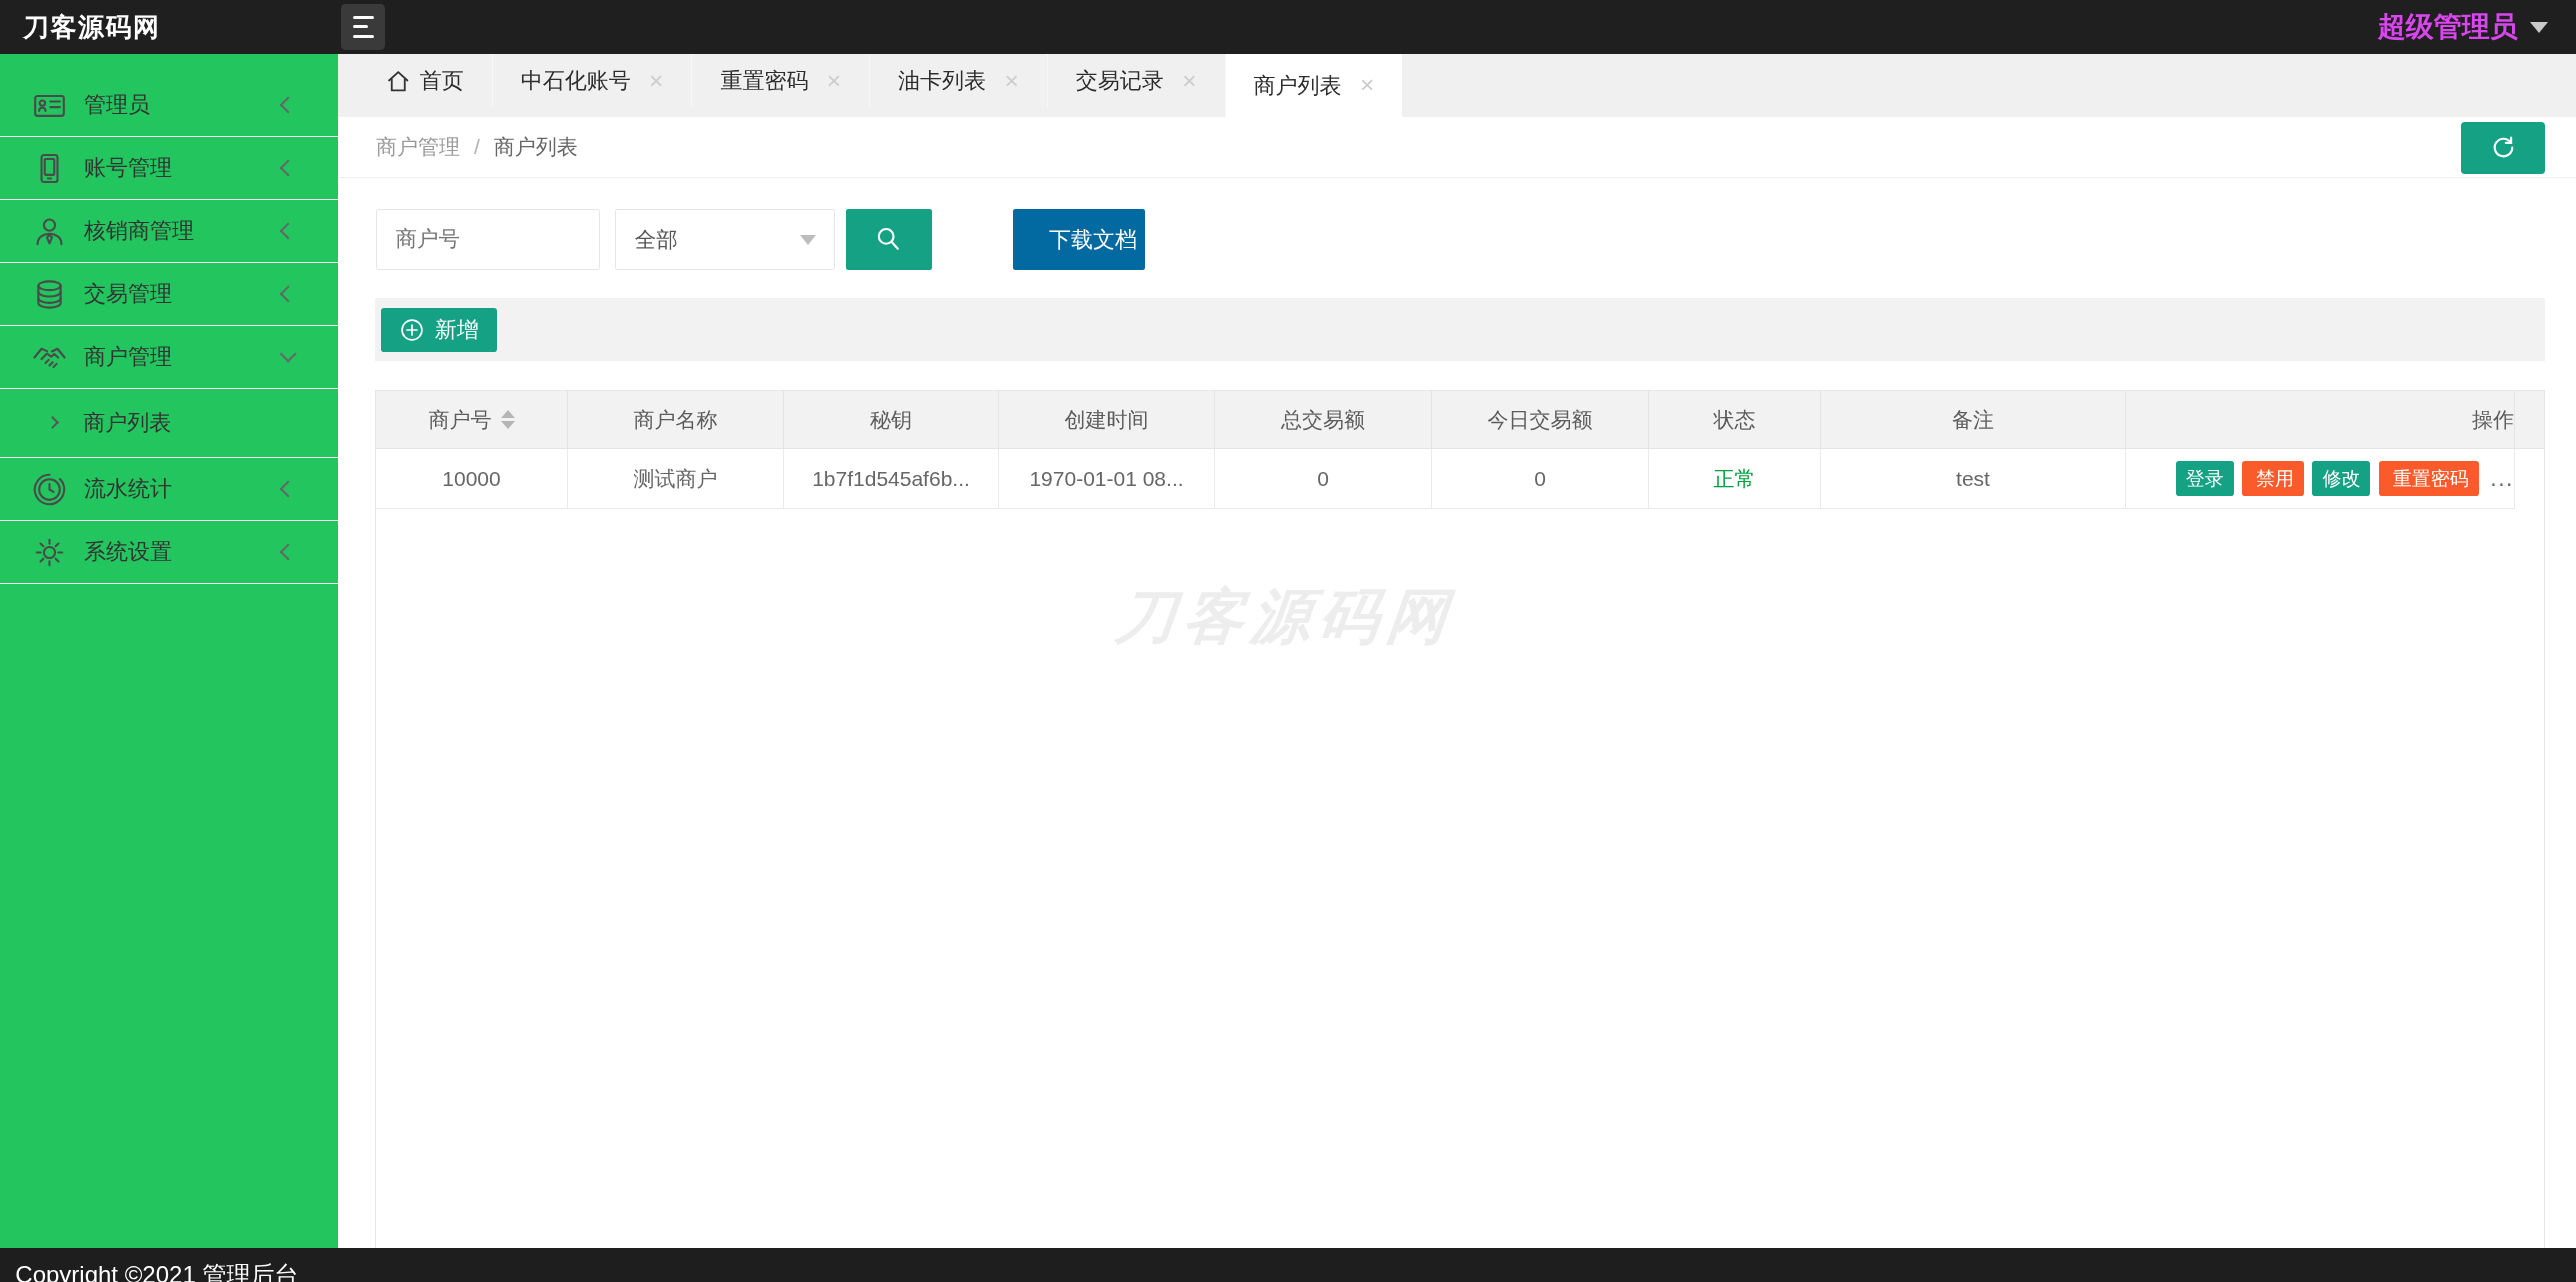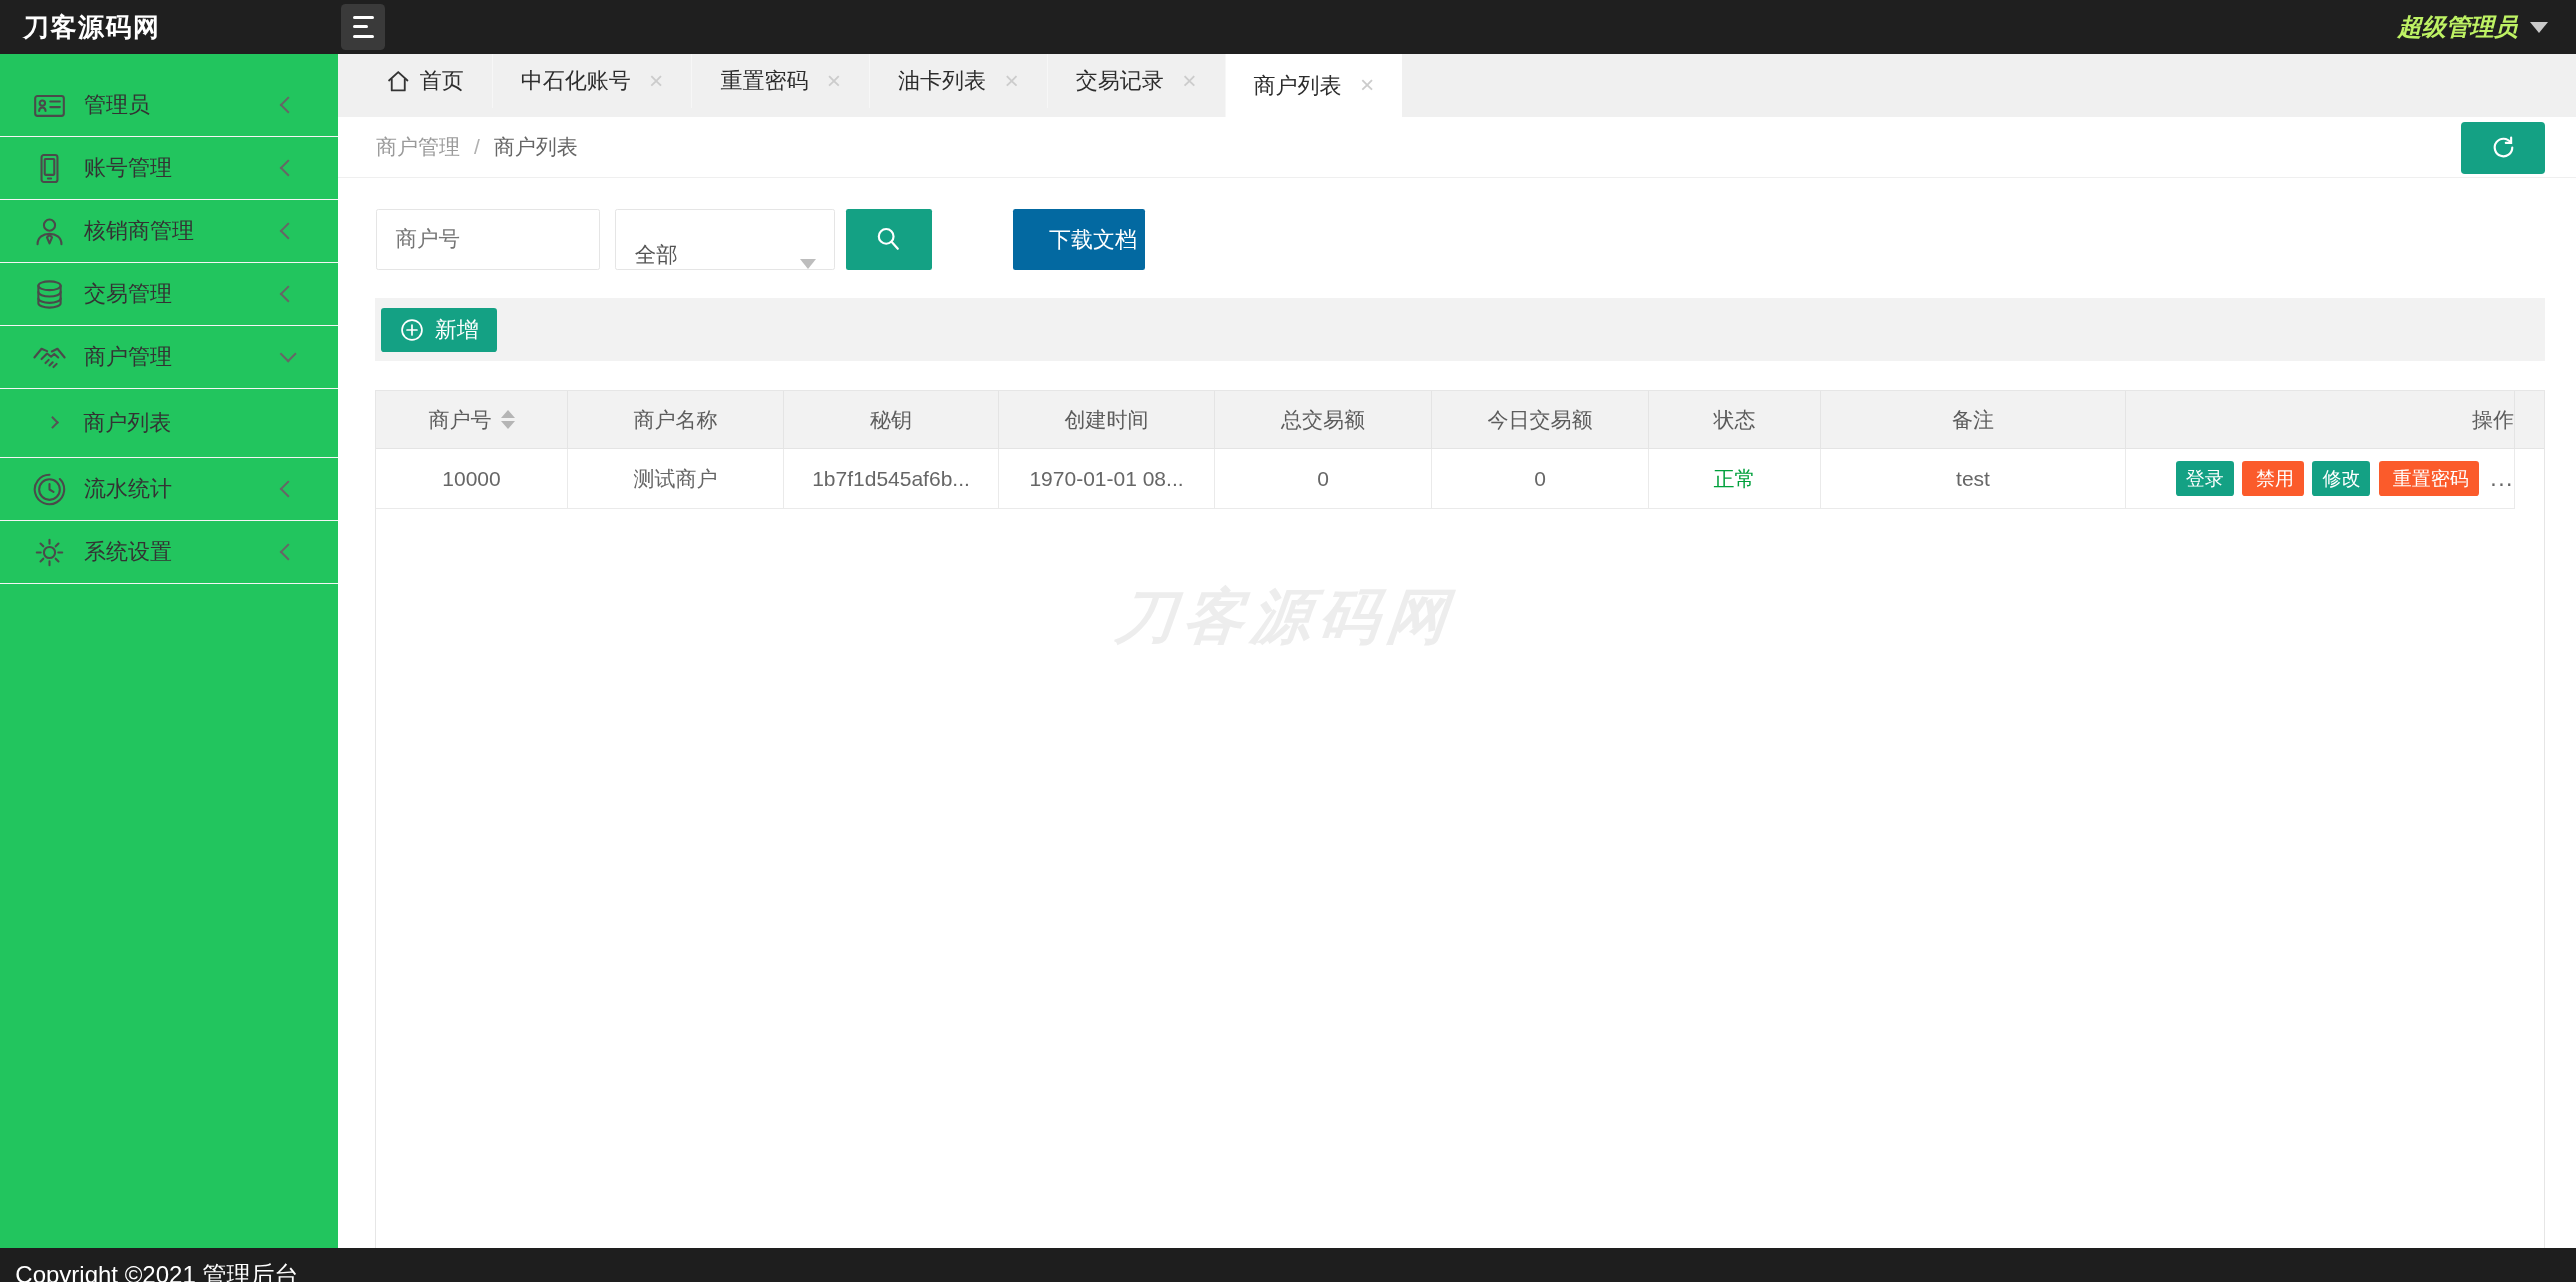--- a/index.html
+++ b/index.html
@@ -15,21 +15,21 @@
     background:#1f1f1f; display:flex; align-items:center; z-index:20; }
   .app-title { margin-left:23px; font-size:26px; font-weight:bold; color:#fff; letter-spacing:1.5px; }
   .hamburger { position:absolute; left:341px; top:3.8px; width:44px; height:46px;
     background:#3a3a3a; border-radius:4.6px; display:flex; flex-direction:column;
     justify-content:center; align-items:flex-start; padding-left:11.5px; cursor:pointer; }
   .hamburger i { display:block; height:3.1px; background:#fff; border-radius:1.5px; margin:3.1px 0; }
   .hamburger i:nth-child(1){ width:21.5px; }
   .hamburger i:nth-child(2){ width:15.3px; }
   .hamburger i:nth-child(3){ width:21.5px; }
   .topbar-user { margin-left:auto; margin-right:28px; display:flex; align-items:center; cursor:pointer; }
-  .topbar-user span { color:#bef264; font-size:24px; font-weight:bold;font-style:italic; }
+  .topbar-user span { color:#d946ef; font-size:28px; font-weight:bold; }
   .caret-down { width:0; height:0; border-left:9.2px solid transparent; border-right:9.2px solid transparent;
     border-top:11.5px solid #c9c9c9; margin-left:12.3px; }
 
   
   .sidebar { position:absolute; top:54px; left:0; width:338px; bottom:35px;
     background:#22c55e; padding-top:20px; z-index:5; }
   .side-item { height:63px; display:flex; align-items:center; padding-left:32px;
     position:relative; border-bottom:0.8px solid #f5f5f5; cursor:pointer; }
   .side-item .micon { width:35px; height:35px; margin-right:17px; flex:0 0 35px;
     display:flex; align-items:center; justify-content:center; }
@@ -65,21 +65,21 @@
   .crumb-cur { font-size:21px; color:#666; }
   .refresh-btn { position:absolute; right:31px; top:4.6px; width:84px; height:52px;
     background:#14a184; border-radius:3.8px; display:flex; align-items:center; justify-content:center; cursor:pointer; }
 
   .search-row { padding:31px 0 28px 38px; display:flex; align-items:center; flex:0 0 auto; }
   .inp { width:224px; height:61px; border:0.8px solid #e5e5e5; border-radius:2.3px;
     font-size:21.5px; color:#555; padding-left:18.4px; outline:none;
     font-family:"Liberation Sans","DejaVu Sans",sans-serif; }
   .inp::placeholder { color:#757575; opacity:1; }
   .selbox { width:220px; height:61px; margin-left:15.3px; border:0.8px solid #e5e5e5; border-radius:2.3px;
-    display:flex; align-items:flex-end; padding-left:18.4px; position:relative;
+    display:flex; align-items:center; padding-left:18.4px; position:relative;
     font-size:21.5px; color:#555; cursor:pointer; background:#fff; }
   .selbox .sel-caret { position:absolute; right:18.4px; width:0; height:0;
     border-left:8.4px solid transparent; border-right:8.4px solid transparent; border-top:10.7px solid #bdbdbd; }
   .search-btn { width:86px; height:61px; margin-left:10.7px; background:#14a184; border-radius:2.3px;
     display:flex; align-items:center; justify-content:center; cursor:pointer; }
   .download-btn { margin-left:81px; width:132px; height:61px; background:#0369a1; border-radius:2.3px;
     display:flex; align-items:center; justify-content:center; color:#fff; font-size:22px; cursor:pointer;padding-left:28px; }
 
   .toolbar { margin:0 31px 0 37px; height:63px; flex:0 0 63px; background:#f2f2f2;
     display:flex; align-items:center; }

